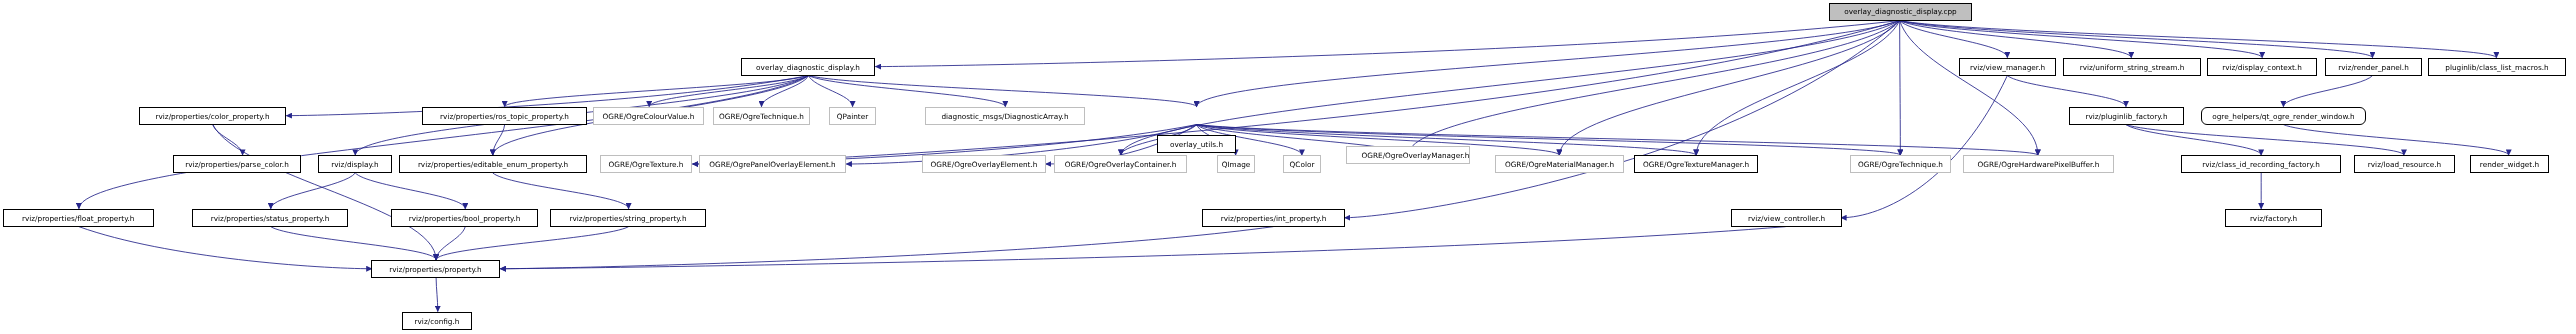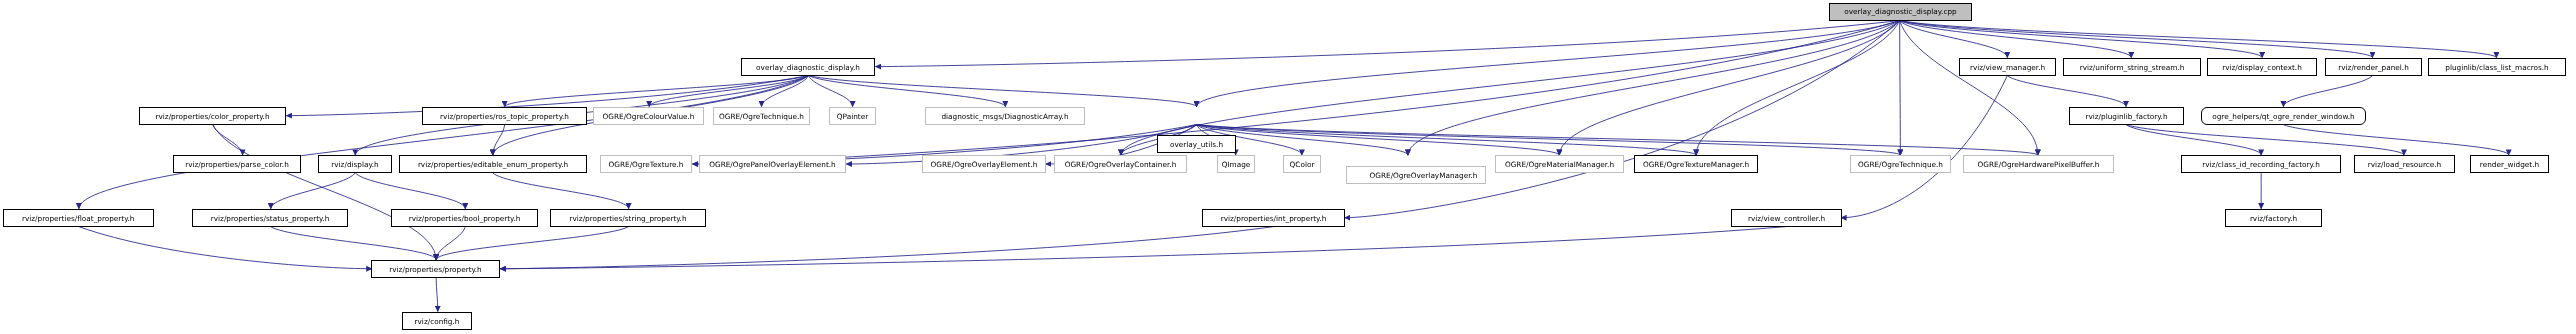--- a/index.html
+++ b/index.html
@@ -152,21 +152,21 @@
     </div>
     <div class="node e" style="left: 1054px; top: 155px; width: 133px;">
       <span>OGRE/OgreOverlayContainer.h</span>
     </div>
     <div class="node e" style="left: 1217px; top: 155px; width: 38px;">
       <span>QImage</span>
     </div>
     <div class="node e" style="left: 1283px; top: 155px; width: 38px;">
       <span>QColor</span>
     </div>
-    <div class="node e" style="left: 1346px; top: 166px; width: 140px; padding-left: 15px;">
+    <div class="node e" style="left: 1346px; top: 146px; width: 124px; padding-left: 15px;">
       <span>OGRE/OgreOverlayManager.h</span>
     </div>
     <div class="node e" style="left: 1495px; top: 155px; width: 129px;">
       <span>OGRE/OgreMaterialManager.h</span>
     </div>
     <div class="node b" style="left: 1634px; top: 155px; width: 124px;">
       <span>OGRE/OgreTextureManager.h</span>
     </div>
     <div class="node e" style="left: 1850px; top: 155px; width: 101px;">
       <span>OGRE/OgreTechnique.h</span>

